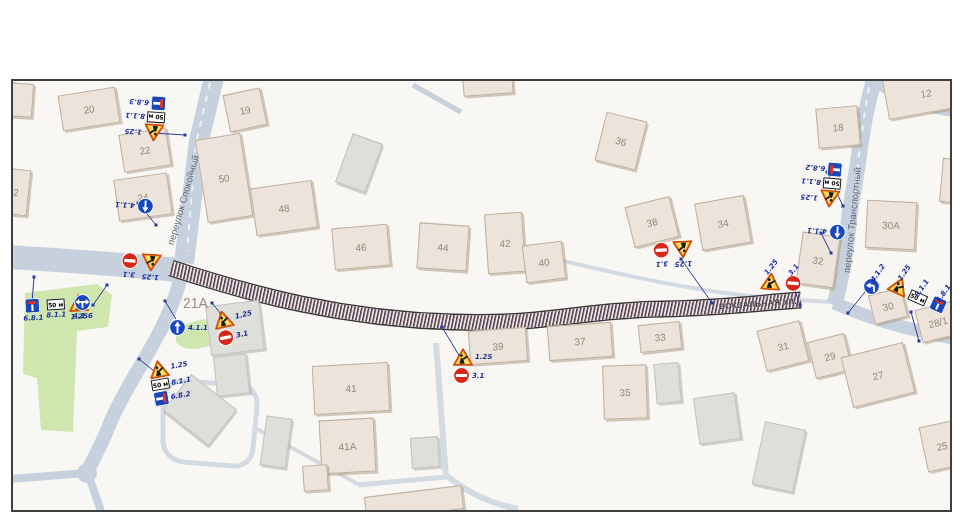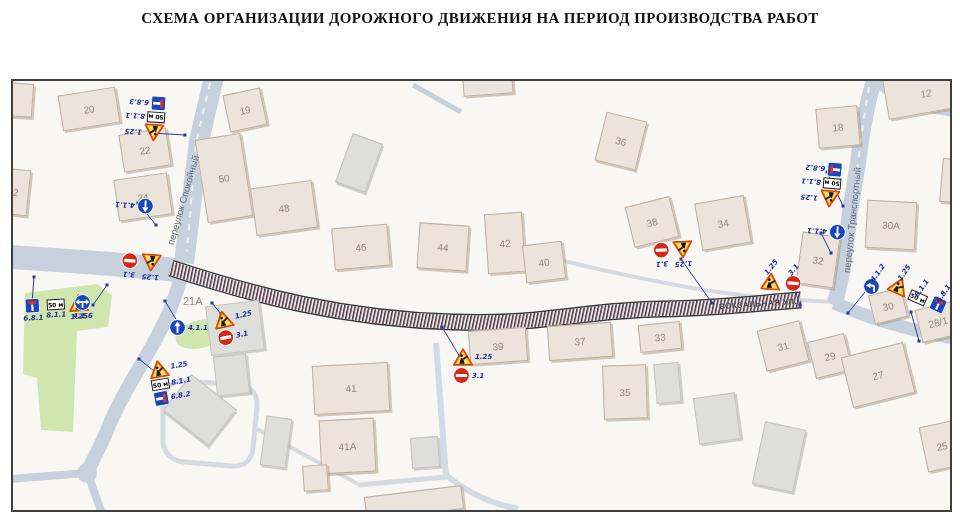--- a/index.html
+++ b/index.html
@@ -10,21 +10,21 @@
   .t2{margin-top:9px;font:700 13px "Liberation Serif",serif;color:#111}
   #map{position:absolute;left:11px;top:79px;width:937px;height:429px;background:#f8f7f4;
        border:2px solid #3f3f3f;overflow:hidden}
   #base,#leaders{position:absolute;left:0;top:0}
   #base{z-index:1}
   #leaders{z-index:5}
   .bld{position:absolute;z-index:2;background:#ece3da;border:1px solid #bdb0a0;
        box-shadow:2px 2px 0 rgba(160,140,112,.45);display:flex;align-items:center;
        justify-content:center;color:#93897c;font-size:10px}
   .bld.gray{background:#dededb;border-color:#c3c3bf;box-shadow:2px 2px 0 rgba(130,130,128,.35);color:#9a9a95}
-  .bnum{position:absolute;z-index:3;color:#9a9184;font-size:11px}
+  .bnum{position:absolute;z-index:3;color:#9a9184;font-size:14px}
   .street{position:absolute;z-index:4;white-space:nowrap;color:#5e6876;font-size:9.5px}
   .street.onzone{color:#3e3a44;font-size:8px;font-weight:700;letter-spacing:.5px;
        text-shadow:0 0 2px rgba(250,240,240,.8)}
   .sg{position:absolute;z-index:6}
   .stack{display:flex;flex-direction:column;gap:1px}
   .row{display:flex;align-items:center;gap:2px}
   .col{display:flex;flex-direction:column;align-items:center;gap:1px}
   .code{color:#1b2f9c;font:italic 700 7px "DejaVu Sans",sans-serif;white-space:nowrap}
   .codeT{transform:rotate(-55deg)}
   .codeT8{transform:rotate(-80deg)}
@@ -33,21 +33,20 @@
   .ic.t{width:20px;height:18px}
   .ic.c{width:17px;height:17px}
   .ic.sq{width:15px;height:15px}
   .plate{width:16px;height:9px;background:#fff;border:1px solid #1a1a1a;color:#000;
        font:700 6px/9px "DejaVu Sans",sans-serif;text-align:center}
 </style>
 </head>
 <body>
 
 <div class="titlebox">
-  <div class="t1">СХЕМА  ОРГАНИЗАЦИИ ДОРОЖНОГО ДВИЖЕНИЯ НА ПЕРИОД ПРОИЗВОДСТВА РАБОТ</div>
 </div>
 
 <div id="map">
 
   <svg id="base" width="937" height="429" viewBox="0 0 937 429">
     <defs>
       <pattern id="hatch" width="3.4" height="10" patternUnits="userSpaceOnUse" patternTransform="rotate(12)">
         <rect width="3.4" height="10" fill="#f2e4e4"></rect>
         <rect width="1.5" height="10" fill="#463a49"></rect>
       </pattern>

